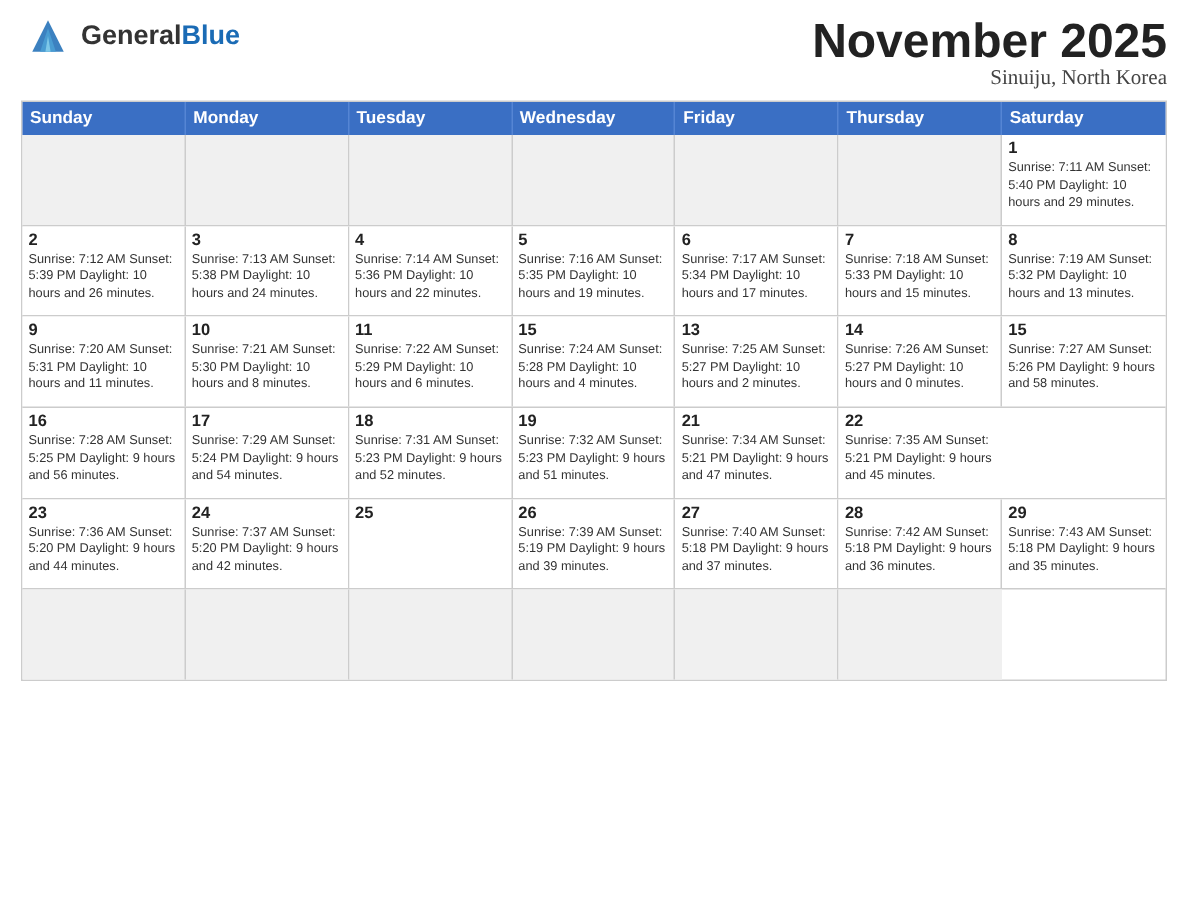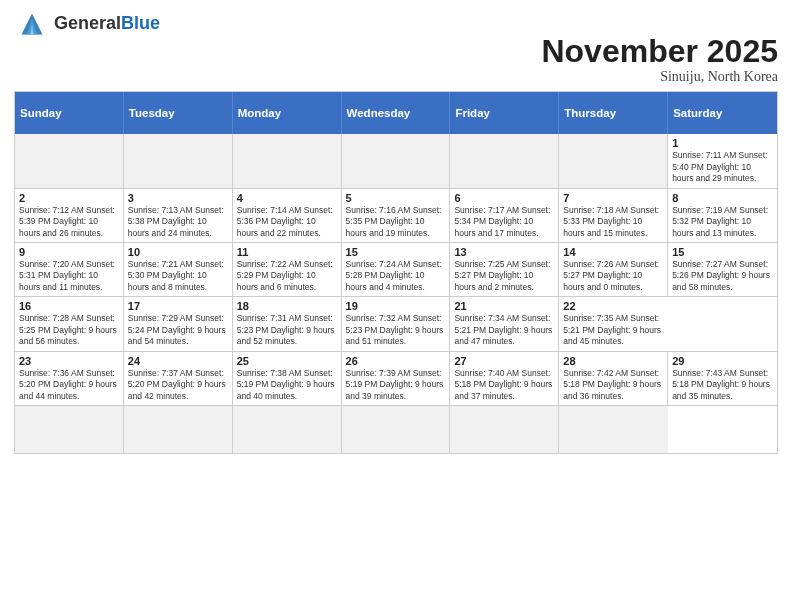--- a/index.html
+++ b/index.html
@@ -43,21 +43,20 @@
       height: 28px;
     }
     .title-block {
       text-align: right;
     }
     .month-title {
       font-size: 32px;
       font-weight: bold;
       color: #222;
       line-height: 1.1;
-      margin-top: 24px;
     }
     .location {
       font-size: 14px;
       color: #444;
       font-family: Liberation Serif, serif;
     }
     .calendar {
       flex: 1;
       border: 1px solid #ccc;
       display: flex;
@@ -65,21 +64,21 @@
     }
     .cal-header-row {
       display: grid;
       grid-template-columns: repeat(7, 1fr);
       background: #3a6fc4;
     }
     .cal-header-cell {
       color: #fff;
       font-size: 11.5px;
       font-weight: bold;
-      padding: 15px 5px;
+      padding: 5px 5px;
       border-right: 1px solid #5585d4;
       text-align: left;
     }
     .cal-header-cell:last-child { border-right: none; }
     .cal-body {
       flex: 1;
       display: flex;
       flex-direction: column;
     }
     .cal-row {
@@ -129,22 +128,22 @@
     </div>
     <div class="title-block">
       <div class="month-title">November 2025</div>
       <div class="location">Sinuiju, North Korea</div>
     </div>
   </div>
 
   <div class="calendar">
     <div class="cal-header-row">
     <div class="cal-header-cell">Sunday</div>
+        <div class="cal-header-cell">Monday</div>
         <div class="cal-header-cell">Tuesday</div>
-        <div class="cal-header-cell">Monday</div>
         <div class="cal-header-cell">Wednesday</div>
         <div class="cal-header-cell">Friday</div>
         <div class="cal-header-cell">Thursday</div>
         <div class="cal-header-cell">Saturday</div>
       </div>
     <div class="cal-body">
     <div class="cal-row">
           <div class="cal-cell empty"></div>
           <div class="cal-cell empty"></div>
           <div class="cal-cell empty"></div>
@@ -292,23 +291,20 @@
 Daylight: 9 hours and 44 minutes.</div>
           </div>
           <div class="cal-cell">
             <div class="day-number">24</div>
             <div class="day-info">Sunrise: 7:37 AM
 Sunset: 5:20 PM
 Daylight: 9 hours and 42 minutes.</div>
           </div>
           <div class="cal-cell">
             <div class="day-number">25</div>
-            <div class="day-info">Sunrise: 7:38 AM
-Sunset: 5:19 PM
-Daylight: 9 hours and 40 minutes.</div>
           </div>
           <div class="cal-cell">
             <div class="day-number">26</div>
             <div class="day-info">Sunrise: 7:39 AM
 Sunset: 5:19 PM
 Daylight: 9 hours and 39 minutes.</div>
           </div>
           <div class="cal-cell">
             <div class="day-number">27</div>
             <div class="day-info">Sunrise: 7:40 AM

